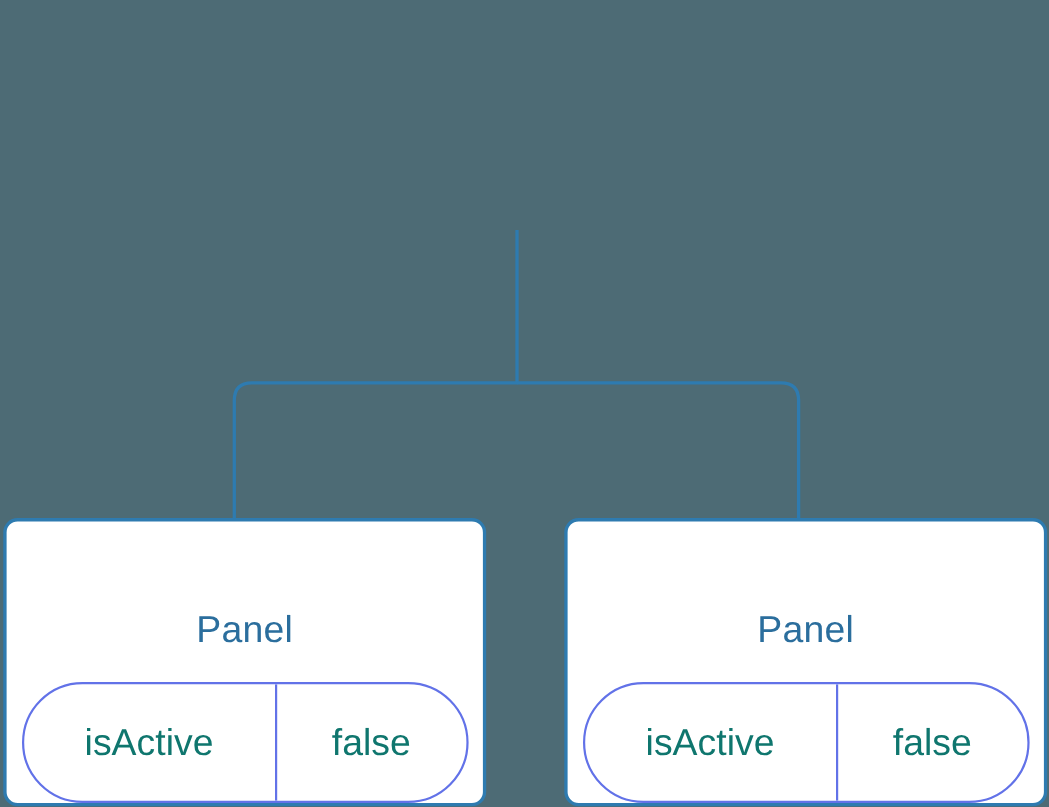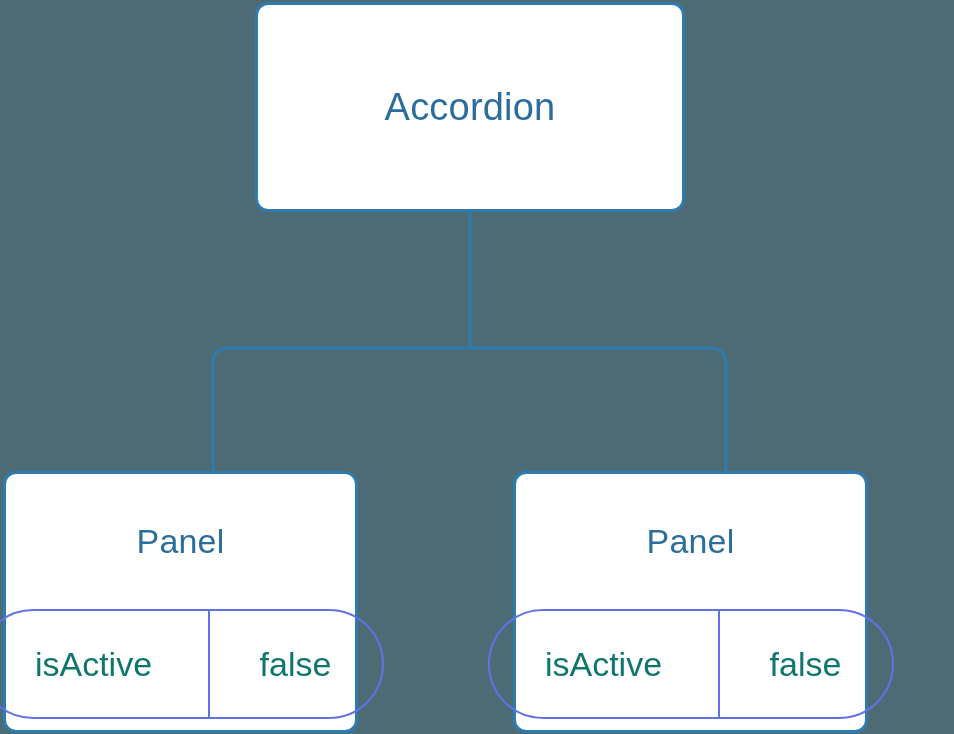--- a/index.html
+++ b/index.html
@@ -48,24 +48,23 @@
   .node-root {
     left: 255px;
     top: 2px;
     width: 430px;
     height: 210px;
     justify-content: center;
   }
 
   .node-child {
     top: 471px;
-    width: 355px;
+    width: 439px;
     height: 262px;
-    justify-content: flex-start;
-    gap: 21px;
+    justify-content: flex-end;
   }
 
   .node-child.left  { left: 3px; }
   .node-child.right { left: 513px; }
 
   .node-title {
     color: #2b6e9d;
     font-size: 36px;
     line-height: 1;
     letter-spacing: 0.2px;
@@ -123,23 +122,20 @@
 <body>
 
 <div id="canvas">
 
   <svg id="edges" viewBox="0 0 954 734" width="954" height="734" xmlns="http://www.w3.org/2000/svg">
 
     <path d="M 470 209 L 470 348 L 229 348 Q 213 348 213 364 L 213 474" fill="none" stroke="#2e7bb0" stroke-width="3" stroke-linecap="butt" stroke-linejoin="round"></path>
     <path d="M 470 348 L 710 348 Q 726 348 726 364 L 726 474" fill="none" stroke="#2e7bb0" stroke-width="3" stroke-linecap="butt" stroke-linejoin="round"></path>
   </svg>
 
-  <div class="node node-root">
-    <div class="node-title">Accordion</div>
-  </div>
 
   <div class="node node-child left">
     <div class="node-title">Panel</div>
     <div class="pill">
       <div class="pill-cell pill-key">isActive</div>
       <div class="pill-divider"></div>
       <div class="pill-cell pill-val">false</div>
     </div>
   </div>
 

